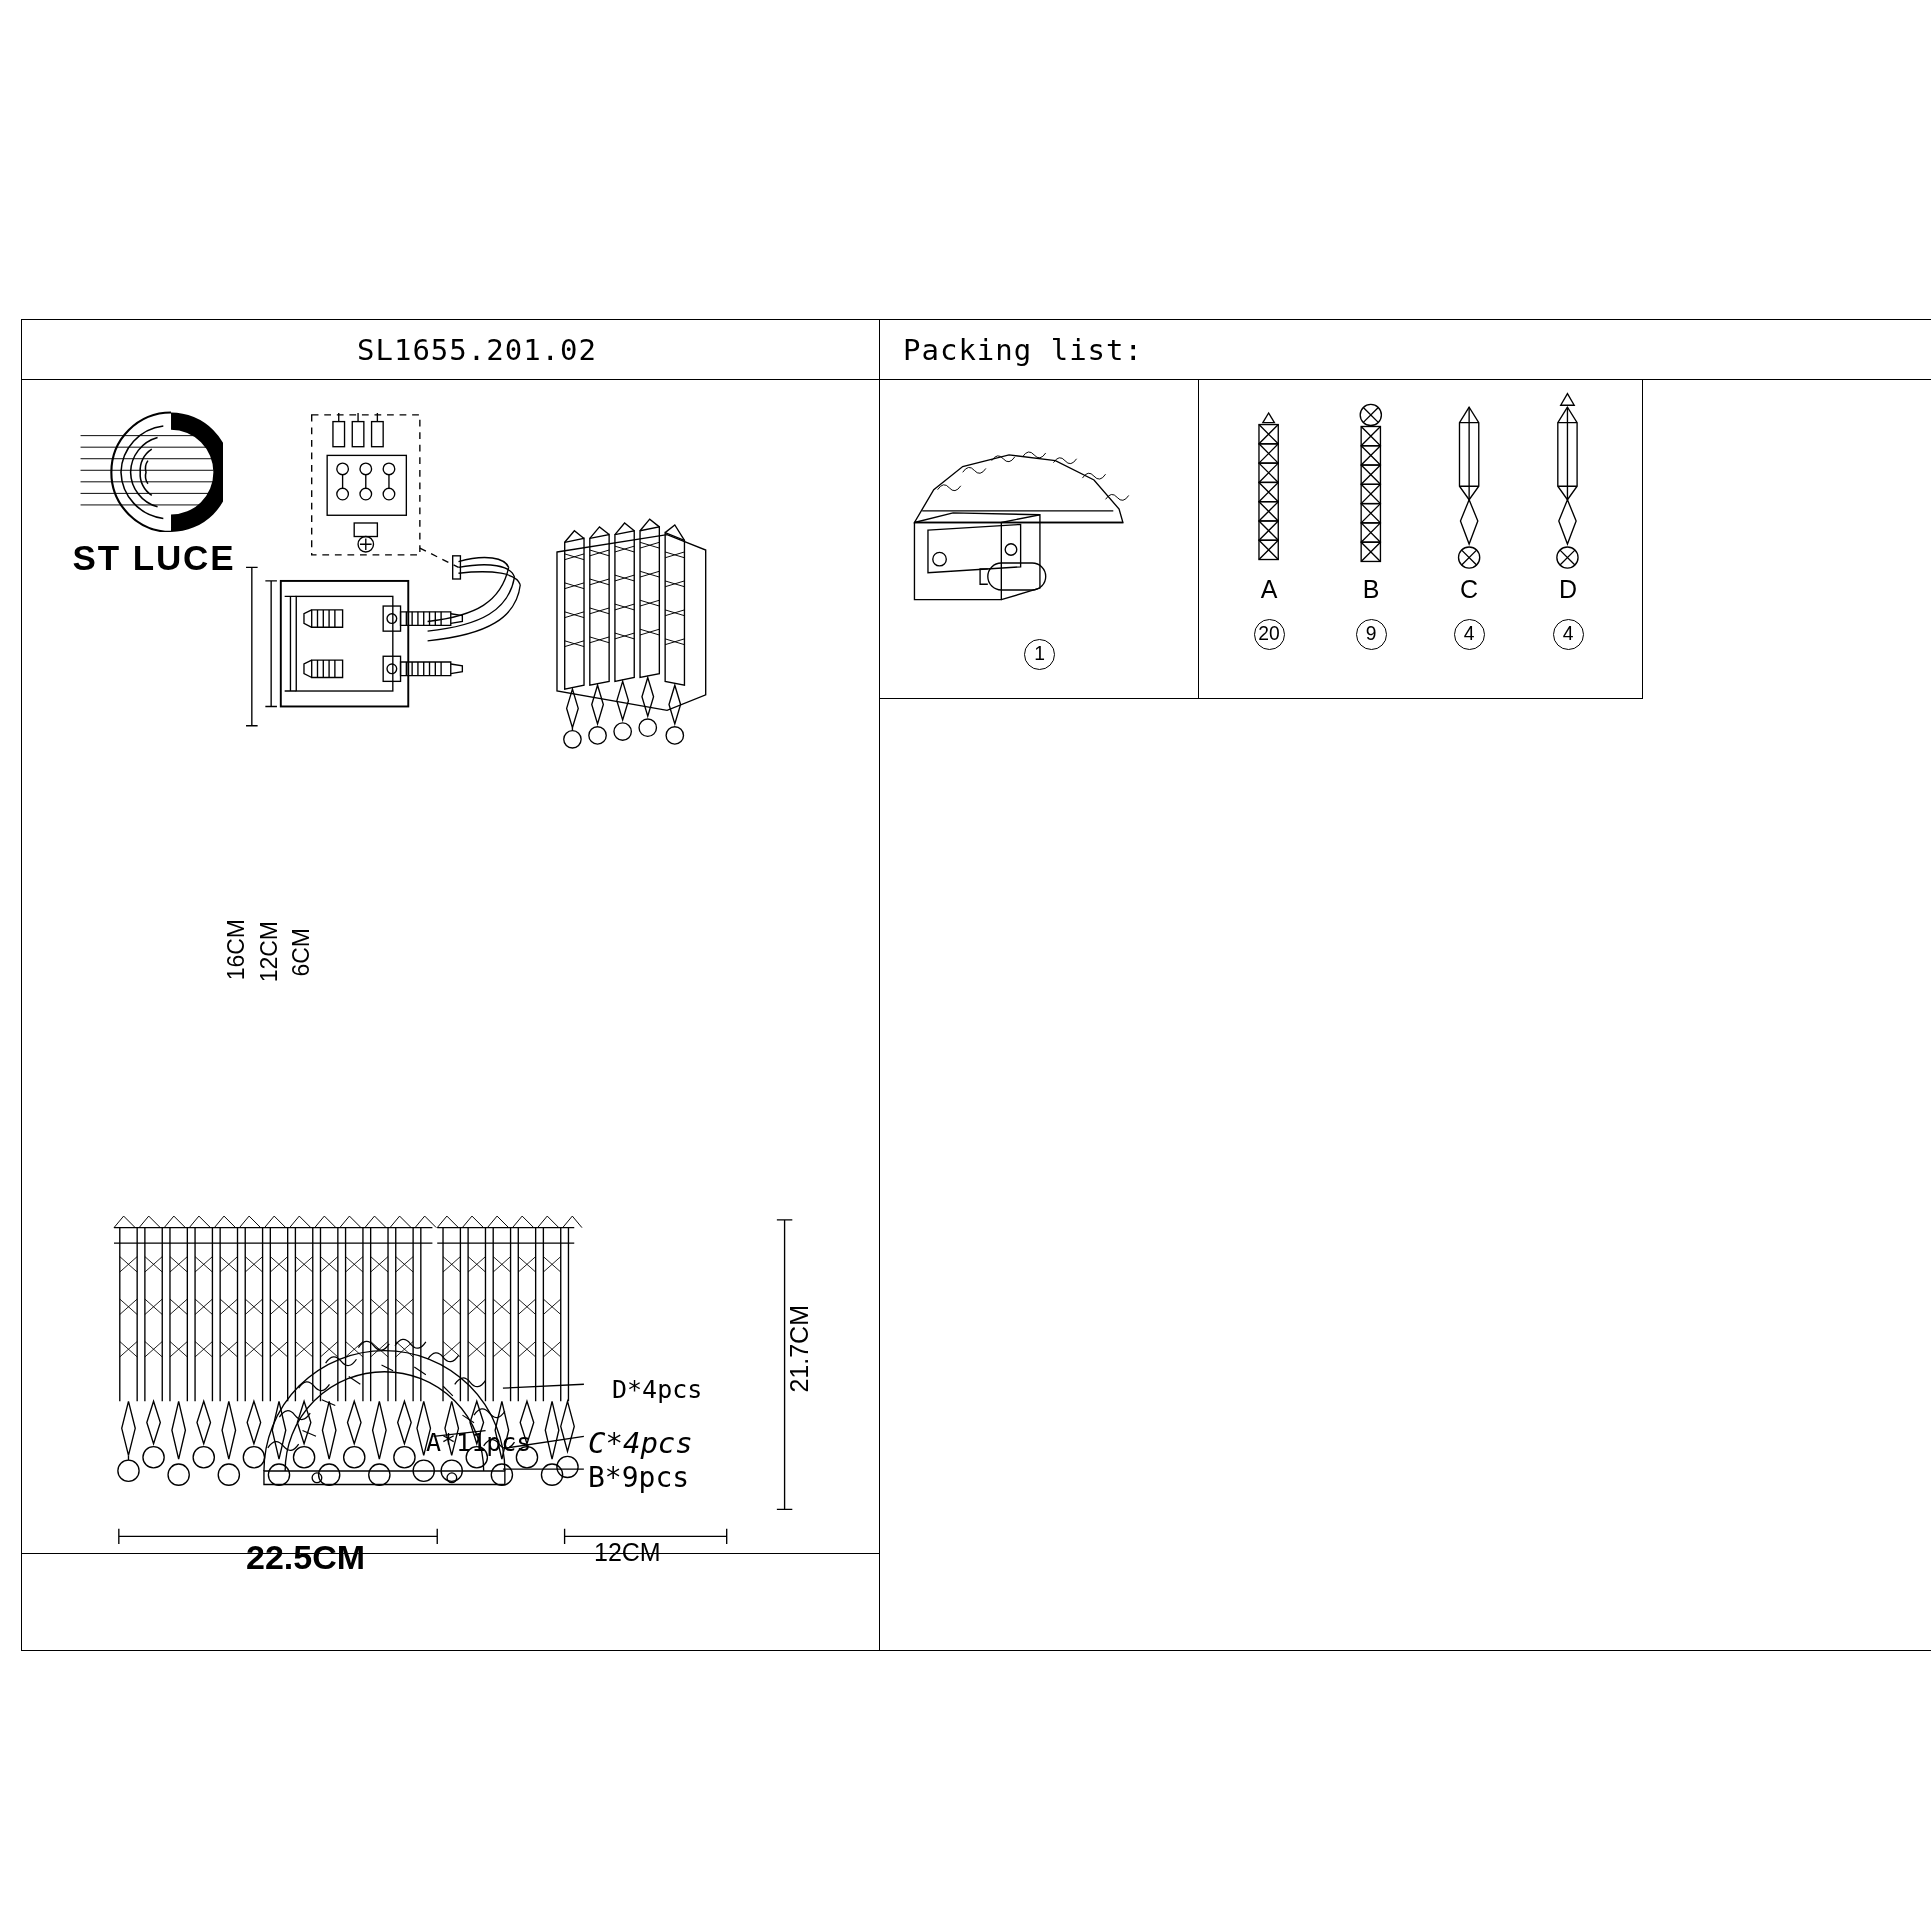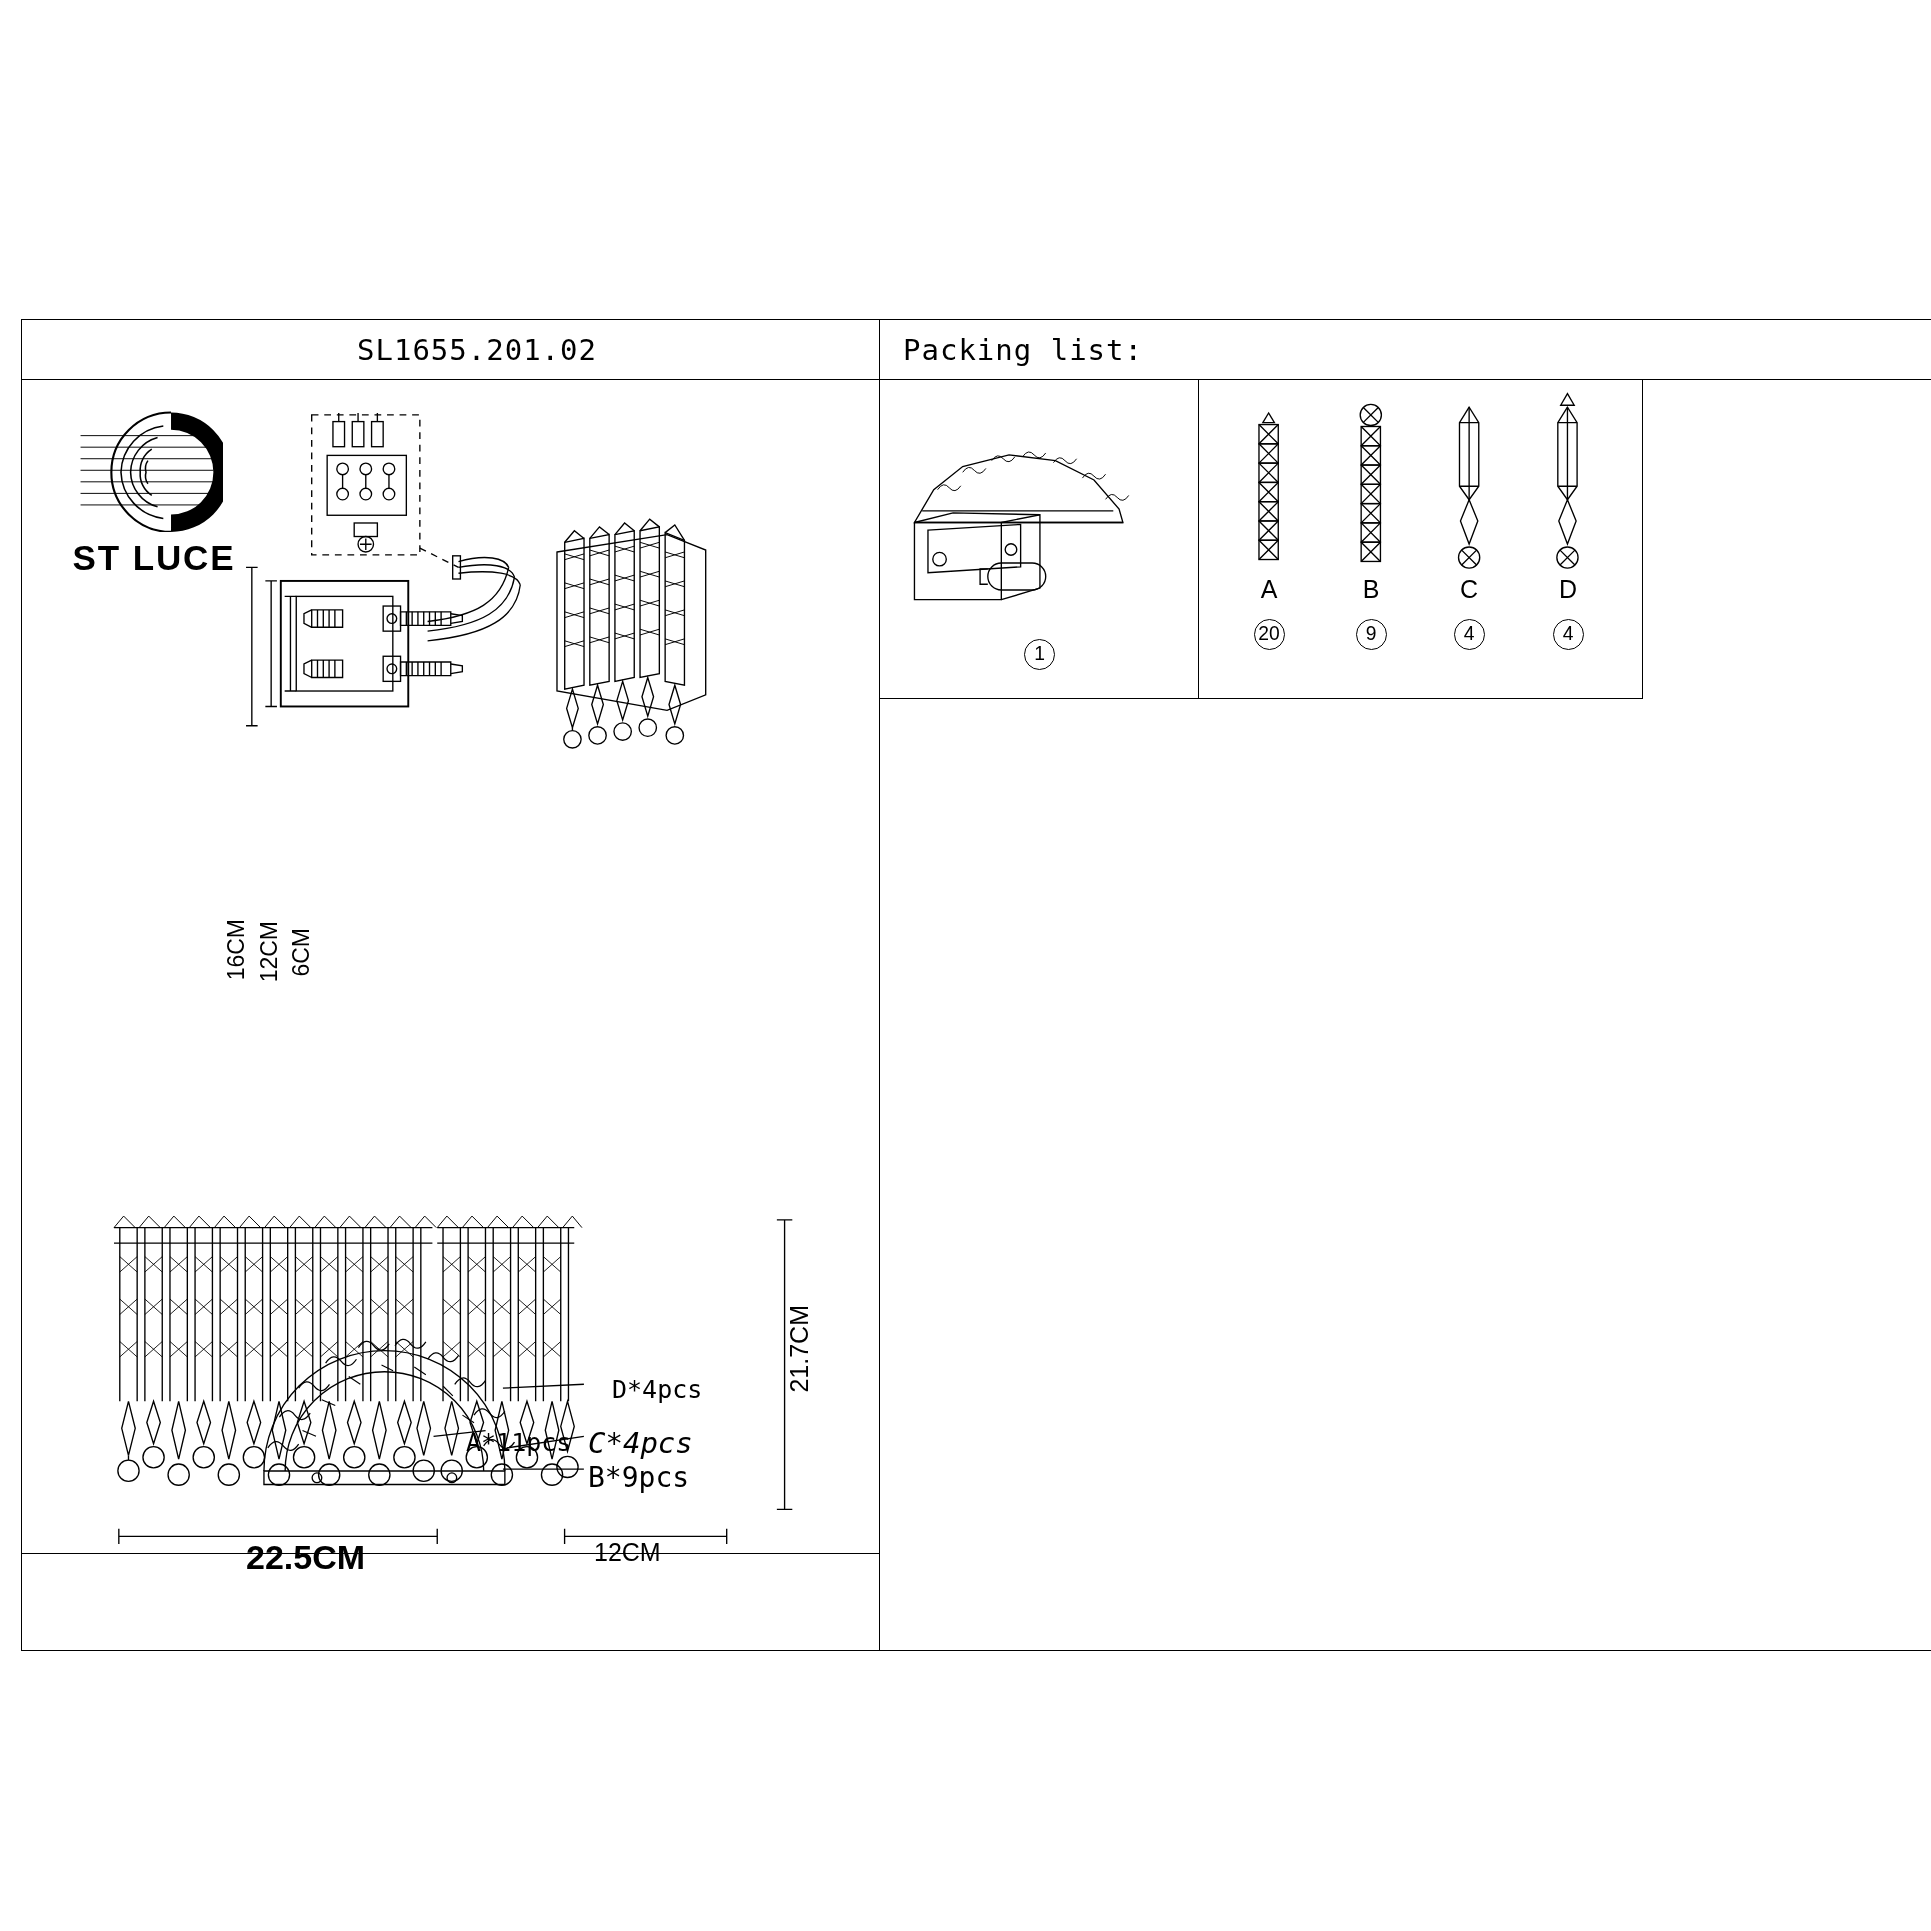--- a/index.html
+++ b/index.html
@@ -344,21 +344,21 @@
           <path d="M272 168 L352 156"></path>
           <path d="M268 190 L352 190"></path>
           <path d="M196 156 L250 150"></path>
         </g>
       </svg>
     </div>
 
     <div class="txt" style="left:566px;top:1055px;font-size:25px;margin-left:24px;">D*4pcs</div>
     <div class="txt" style="left:566px;top:1106px;font-size:29px;font-style:italic;">C*4pcs</div>
     <div class="txt" style="left:566px;top:1141px;font-size:28px;">B*9pcs</div>
-    <div class="txt" style="left:404px;top:1108px;font-size:25px;margin-left:40px;">A*11pcs</div>
+    <div class="txt" style="left:404px;top:1108px;font-size:25px;">A*11pcs</div>
 
     <div id="left-footer-bar"></div>
   </div>
 
   <div class="panel" id="right-panel">
 
     <div id="packing-title-bar"></div>
     <div id="packing-title">Packing list:</div>
 
     <div id="packing-cell-main">

